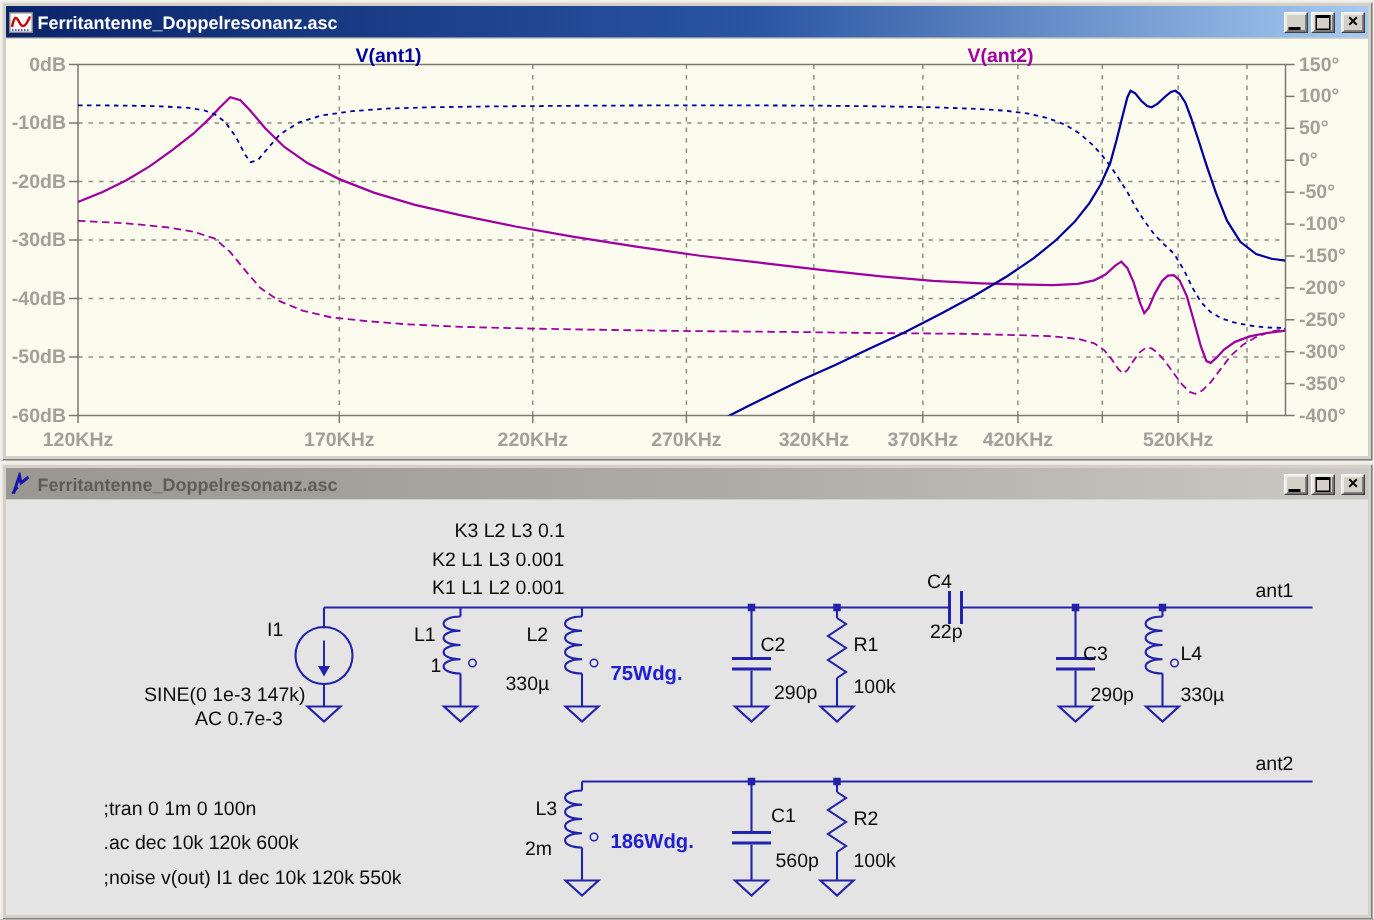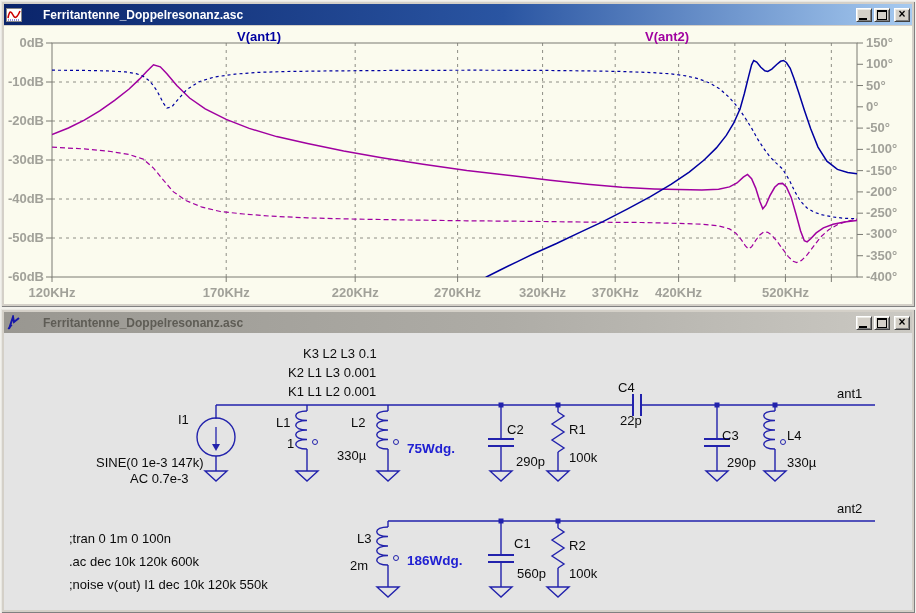--- a/index.html
+++ b/index.html
@@ -2,21 +2,21 @@
 <html><head>
 <meta charset="utf-8">
 <style>
   html,body{margin:0;padding:0;background:#D4D0C8;}
   .stage{position:relative;width:916px;height:613px;overflow:hidden;background:#D4D0C8;
          font-family:"Liberation Sans",sans-serif;}
   .win{position:absolute;left:0;width:916px;box-sizing:border-box;background:#D4D0C8;
        box-shadow:inset 0 0 0 1px #F2F1EC, inset -1px -1px 0 #404040,
                   inset 2px 2px 0 #E8E7E2, inset -2px -2px 0 #808080;}
   .titlebar{position:absolute;left:4px;right:4px;top:4px;height:21px;display:flex;
-            align-items:center;gap:21px;padding:0 2px;box-sizing:border-box;}
+            align-items:center;gap:3px;padding:0 2px;box-sizing:border-box;}
   .titlebar.active{background:linear-gradient(90deg,#0A246A 0%,#2A55A2 55%,#A6CAF0 100%);}
   .titlebar.inactive{background:linear-gradient(90deg,#999791 0%,#AEACA6 55%,#CBC9C3 100%);}
   .ttext{font-size:12px;font-weight:bold;white-space:nowrap;}
   .active .ttext{color:#FFFFFF;}
   .inactive .ttext{color:#5E5C55;}
   .ticon{width:16px;height:16px;flex:0 0 16px;}
   .tbtns{margin-left:auto;display:flex;gap:2px;}
   .tb{width:16px;height:14px;background:#D4D0C8;border:1px solid;border-color:#FFFFFF #404040 #404040 #FFFFFF;
       box-shadow:inset 1px 1px 0 #ECEBE5, inset -1px -1px 0 #808080;padding:0;position:relative;cursor:default;}
   .g-min{display:block;width:8px;height:2px;background:#000;margin:8px 0 0 2px;}

